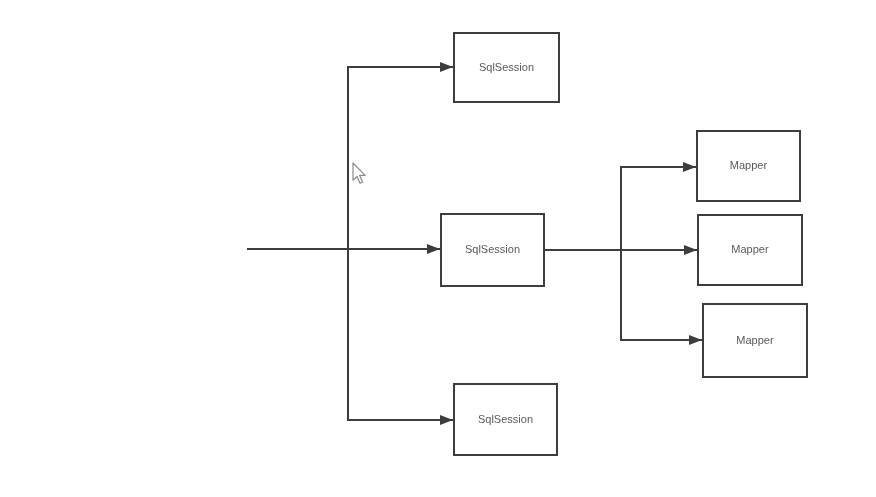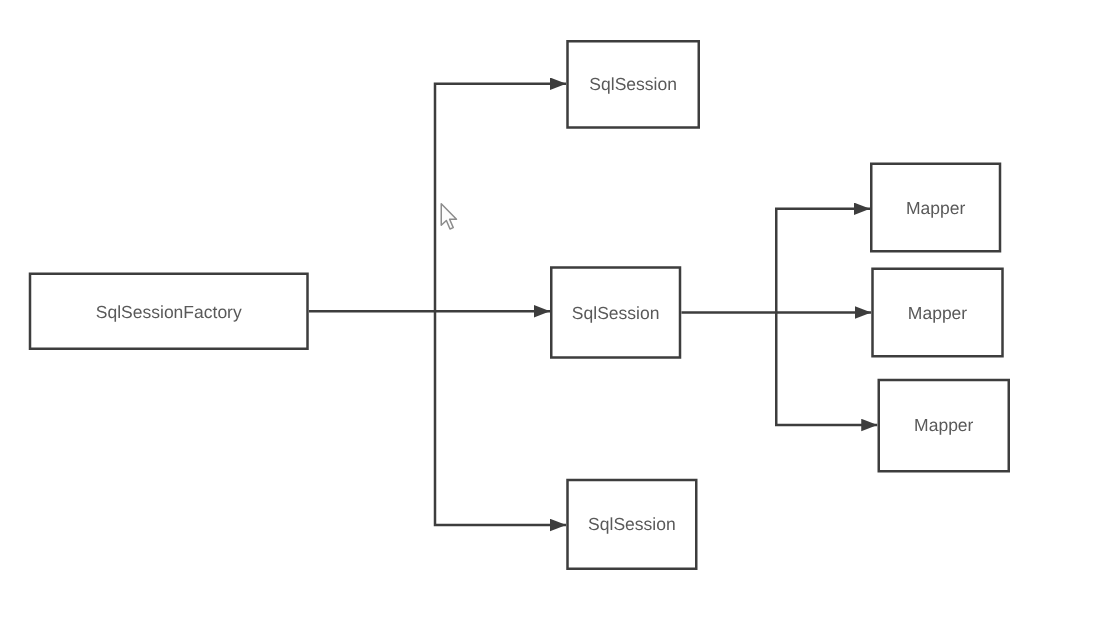--- a/index.html
+++ b/index.html
@@ -28,21 +28,21 @@
     fill: none;
     stroke: var(--line);
     stroke-width: 2;
   }
   .arrowhead { fill: var(--line); }
   .node {
     position: absolute;
     border: 2px solid var(--border);
     background: var(--fill);
     color: var(--text);
-    font-size: 14px;
+    font-size: 11px;
     display: flex;
     align-items: center;
     justify-content: center;
     text-align: center;
     line-height: 1.2;
   }
   .cursor-svg {
     position: absolute;
     left: 352px;
     top: 162px;
@@ -74,21 +74,20 @@
 
     <path class="edge" d="M348,249 V420 H453" marker-end="url(#arrow)"></path>
 
     <path class="edge" d="M545,250 H697" marker-end="url(#arrow)"></path>
 
     <path class="edge" d="M621,250 V167 H696" marker-end="url(#arrow)"></path>
 
     <path class="edge" d="M621,250 V340 H702" marker-end="url(#arrow)"></path>
   </svg>
 
-  <div class="node" style="left:23px;  top:218px; width:224px; height:62px;">SqlSessionFactory</div>
 
   <div class="node" style="left:453px; top:32px;  width:107px; height:71px;">SqlSession</div>
 
   <div class="node" style="left:440px; top:213px; width:105px; height:74px;">SqlSession</div>
 
   <div class="node" style="left:453px; top:383px; width:105px; height:73px;">SqlSession</div>
 
   <div class="node" style="left:696px; top:130px; width:105px; height:72px;">Mapper</div>
 
   <div class="node" style="left:697px; top:214px; width:106px; height:72px;">Mapper</div>

